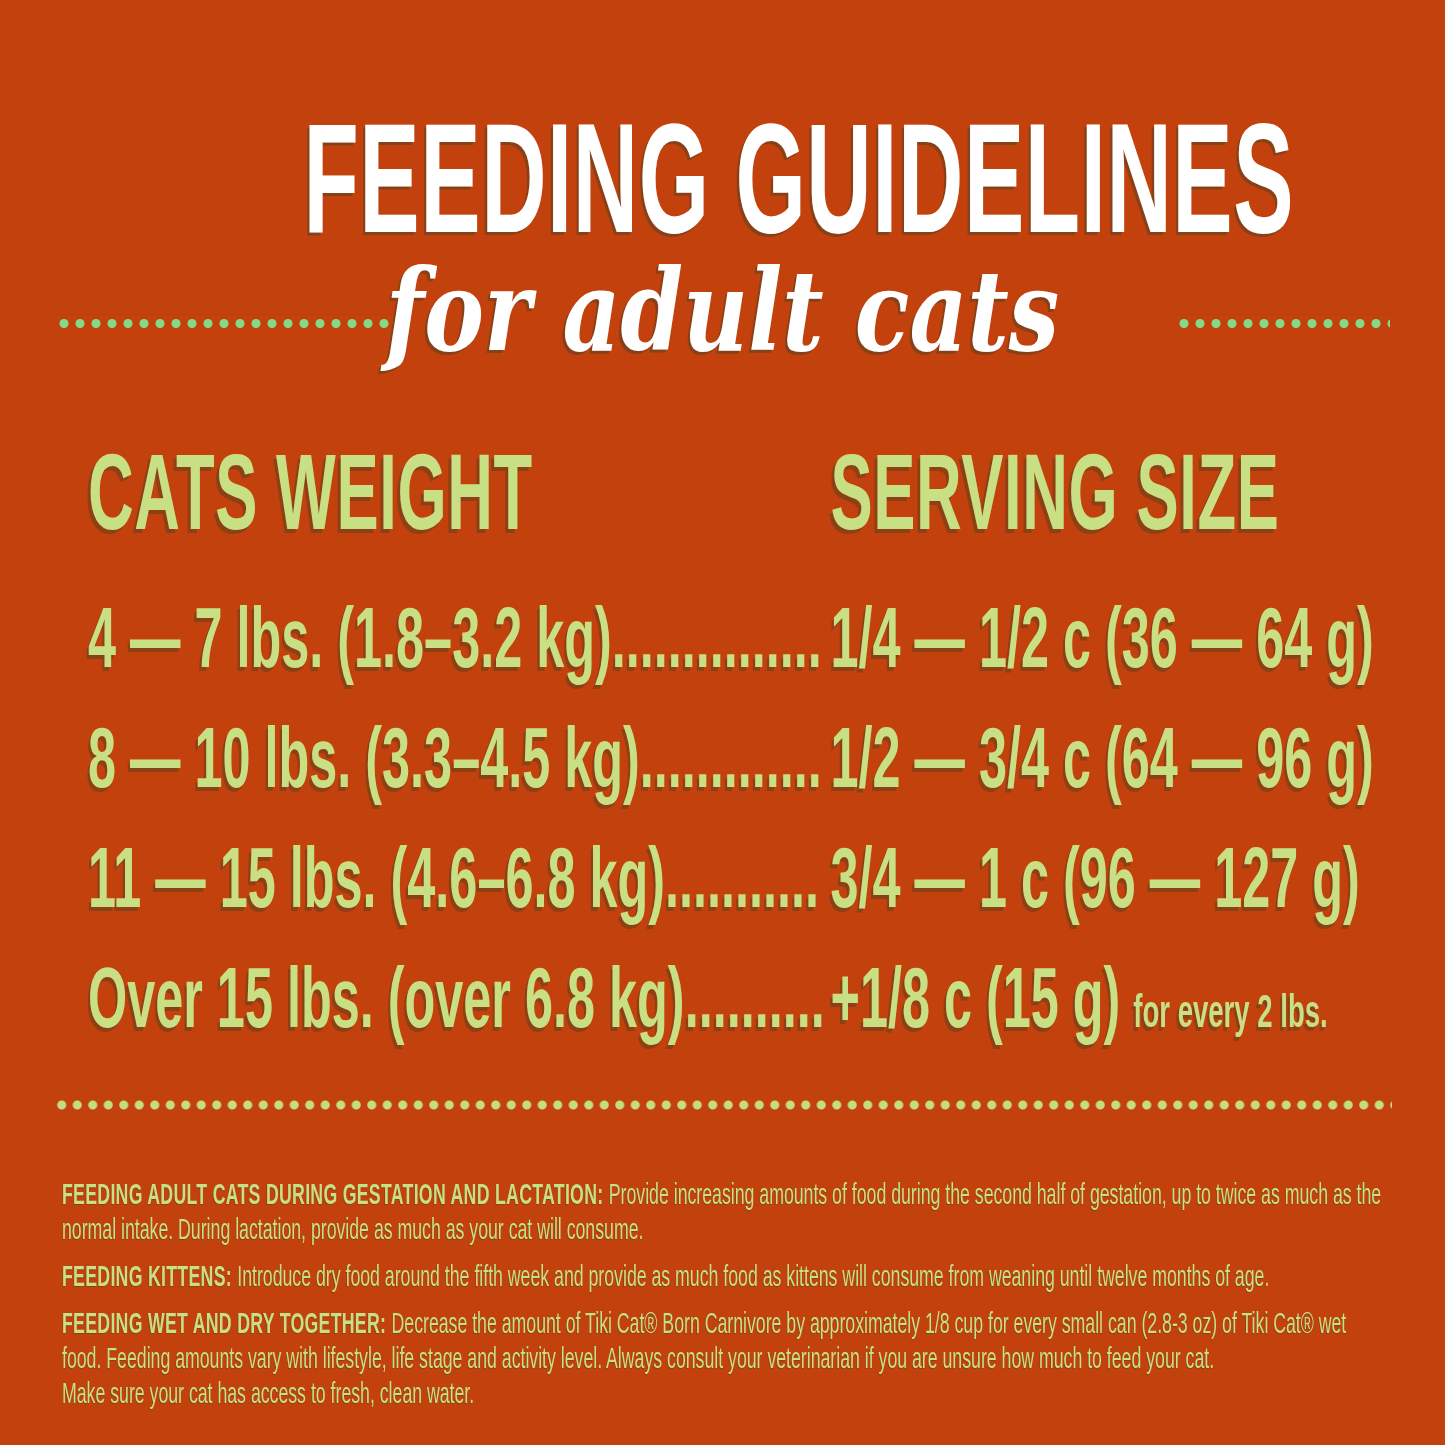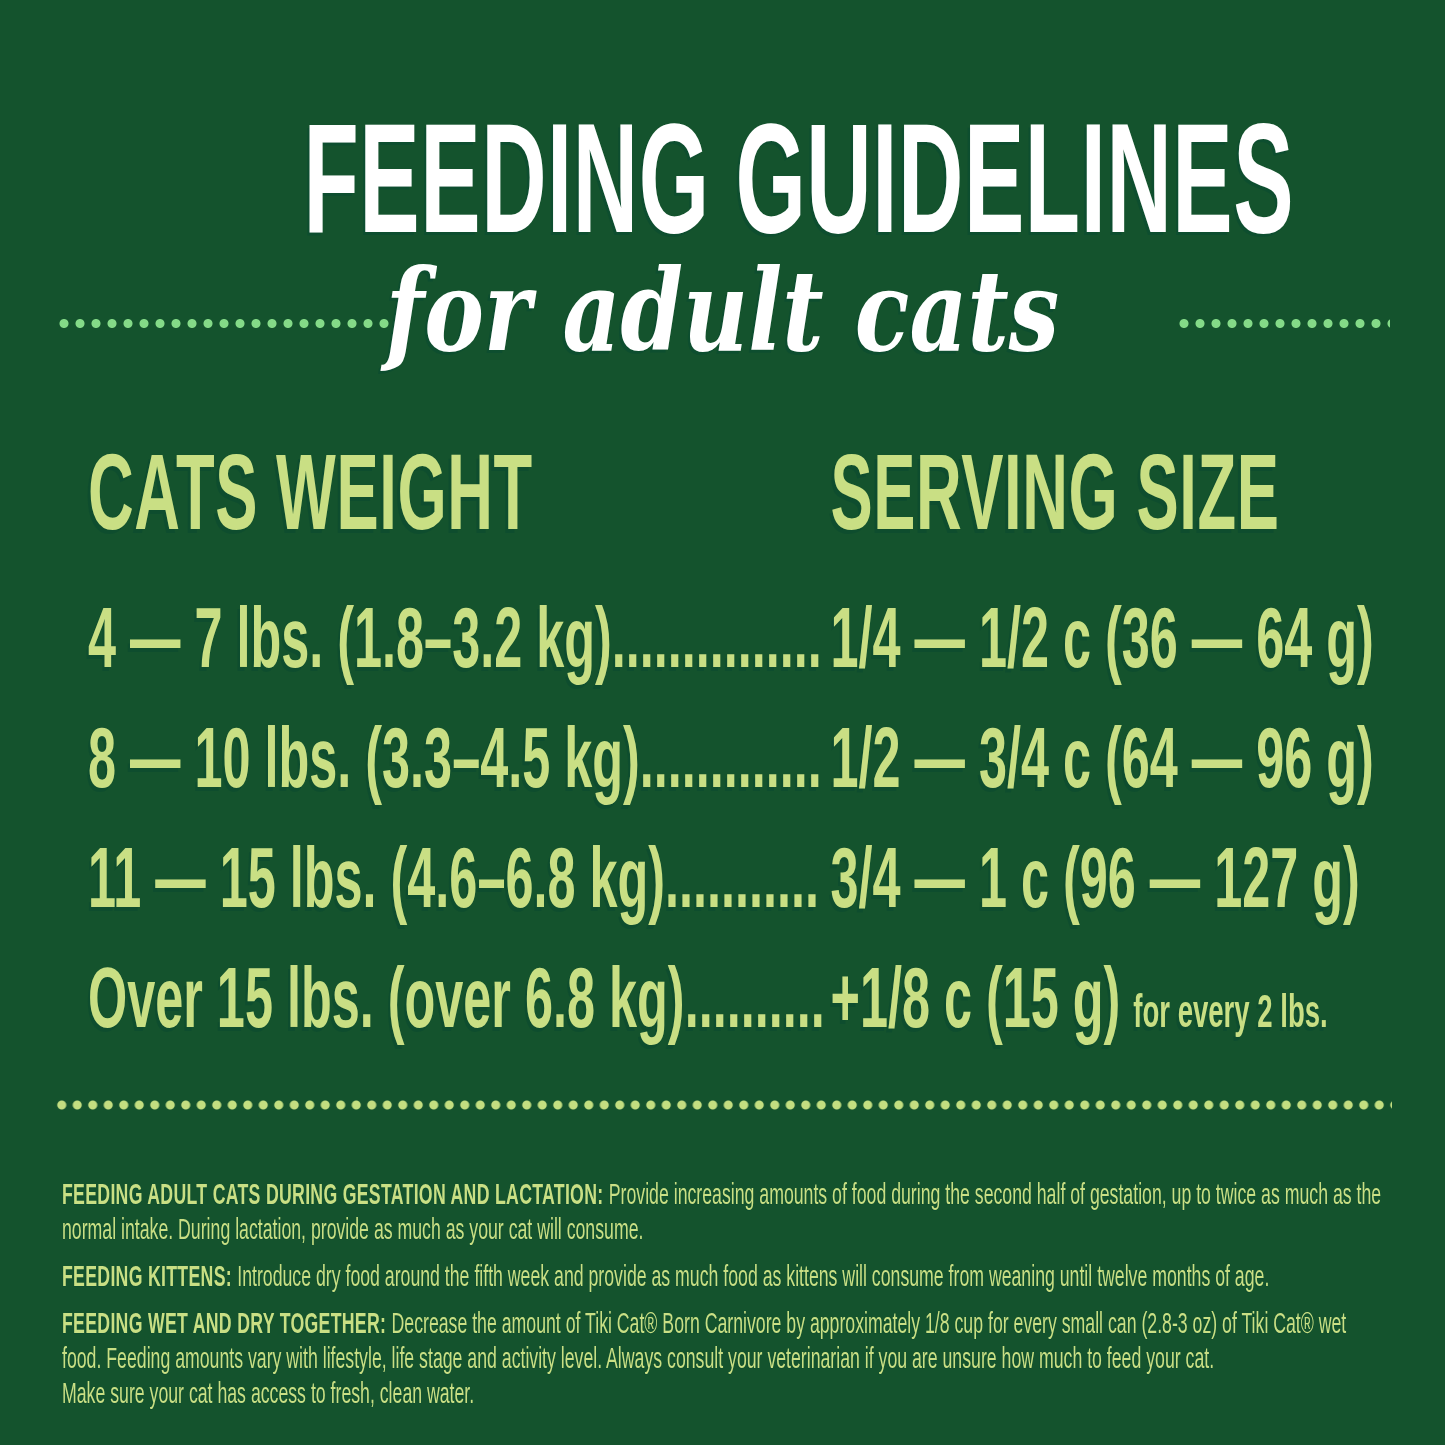--- a/index.html
+++ b/index.html
@@ -10,21 +10,21 @@
   body {
     width: 1445px;
     height: 1445px;
     background: #009879;
     font-family: "Liberation Sans", sans-serif;
   }
   .page {
     position: relative;
     width: 1445px;
     height: 1445px;
-    background: #14532d;
+    background: #c2410c;
     overflow: hidden;
   }
 
   
   .title {
     position: absolute;
     top: 100px;
     left: 0;
     width: 1445px;
     text-align: center;

